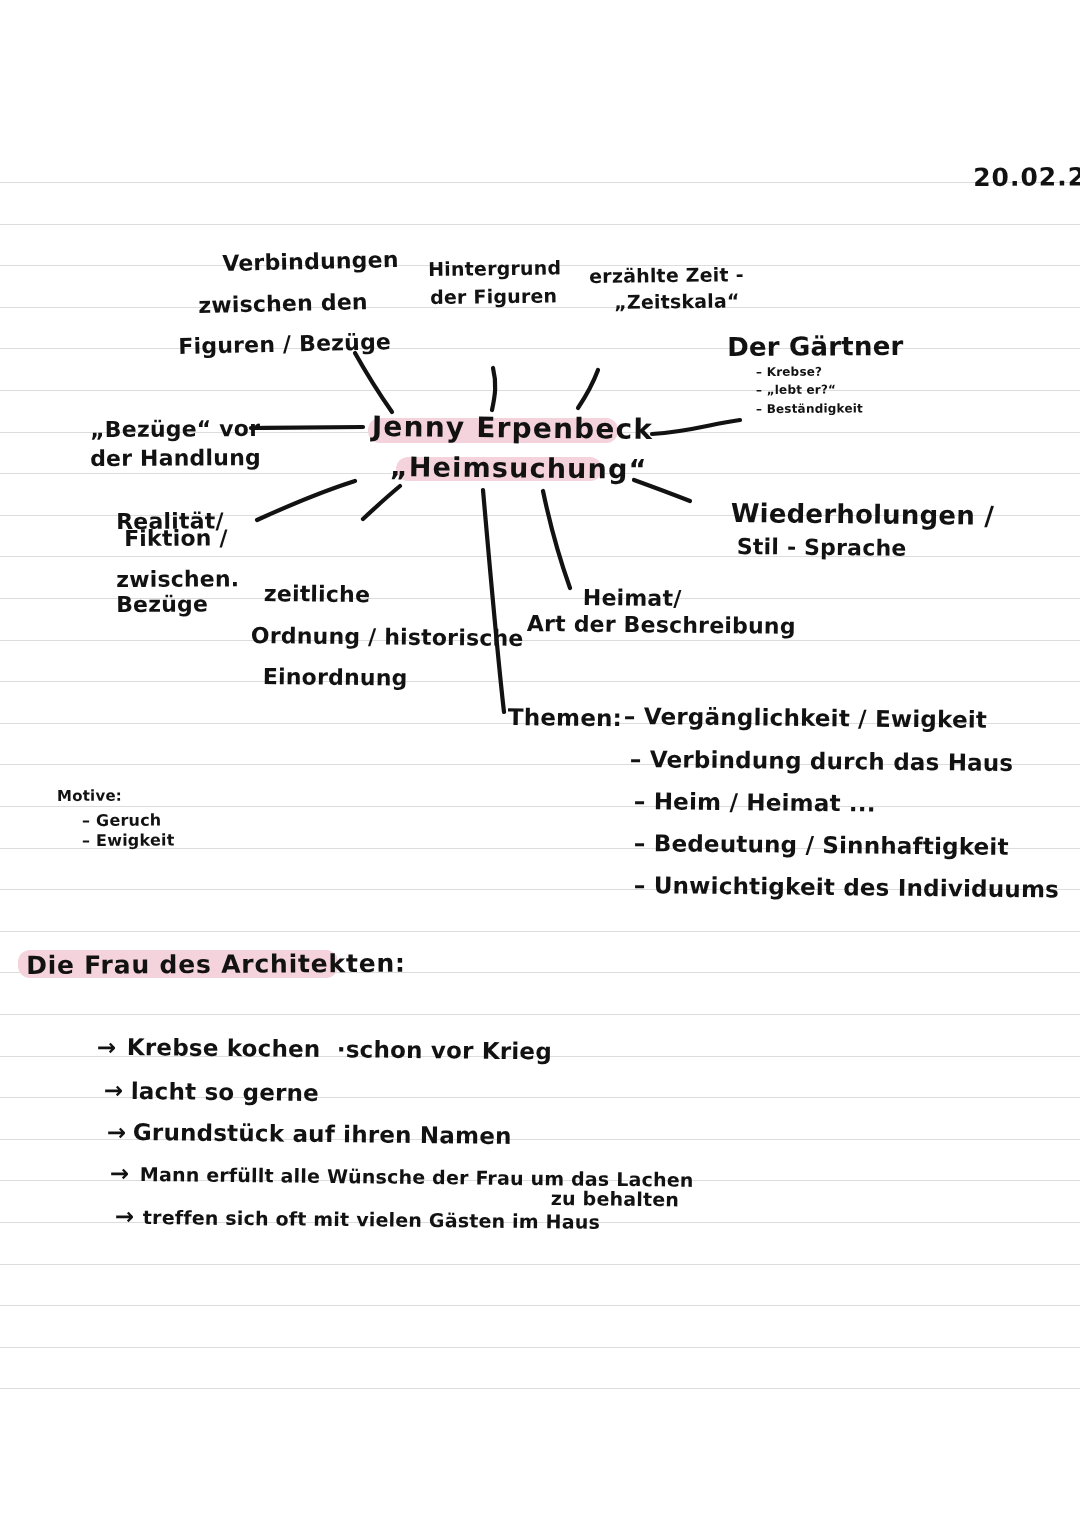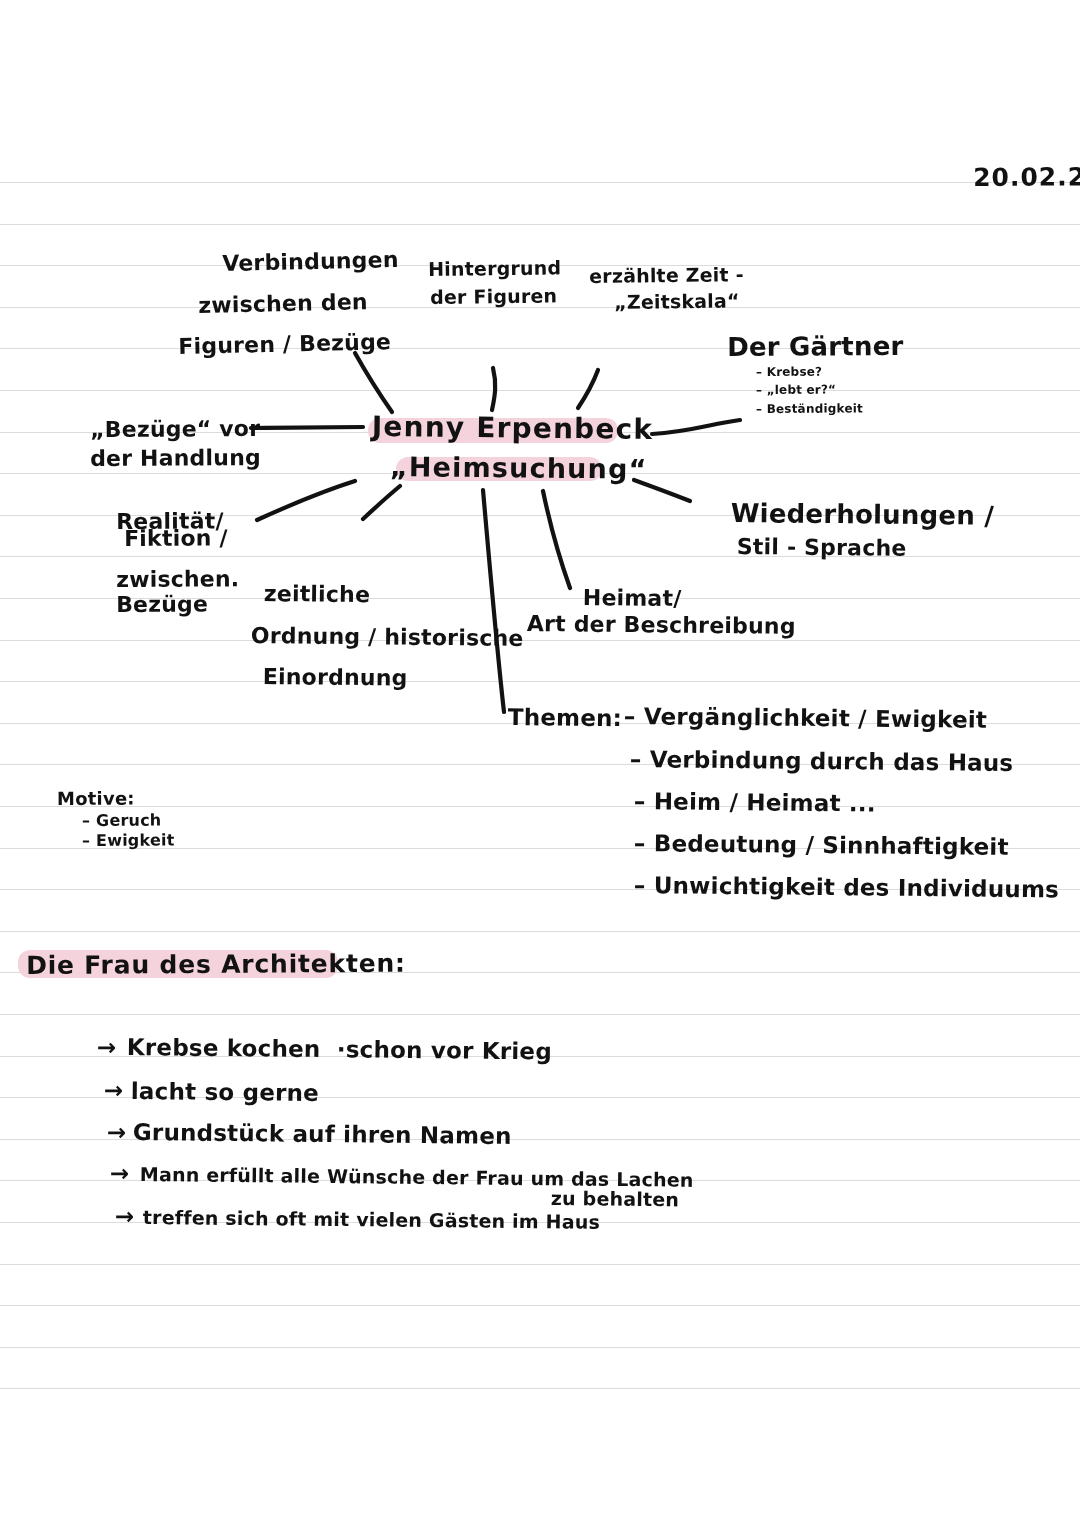--- a/index.html
+++ b/index.html
@@ -49,21 +49,21 @@
   .hw.sk4 { transform: rotate(-0.35deg); }
 
   .date      { font-size: 25px; letter-spacing: 1px; }
   .center-1  { font-size: 28px; letter-spacing: 1.2px; }
   .center-2  { font-size: 27px; letter-spacing: 1.2px; }
   .branch    { font-size: 22px; }
   .branch-sm { font-size: 19px; }
   .branch-lg { font-size: 26px; }
   .tiny      { font-size: 12px; }
   .themen    { font-size: 23px; }
-  .motive-h  { font-size: 18px; text-align: right; }
+  .motive-h  { font-size: 15px; text-align: right; }
   .motive-i  { font-size: 16px; }
   .heading   { font-size: 25px; letter-spacing: 0.8px; }
   .arrow-it  { font-size: 23px; }
   .arrow-sm  { font-size: 19px; }
 
   
   .hl {
     position: absolute;
     background: #f4d3dd;
     border-radius: 12px;

